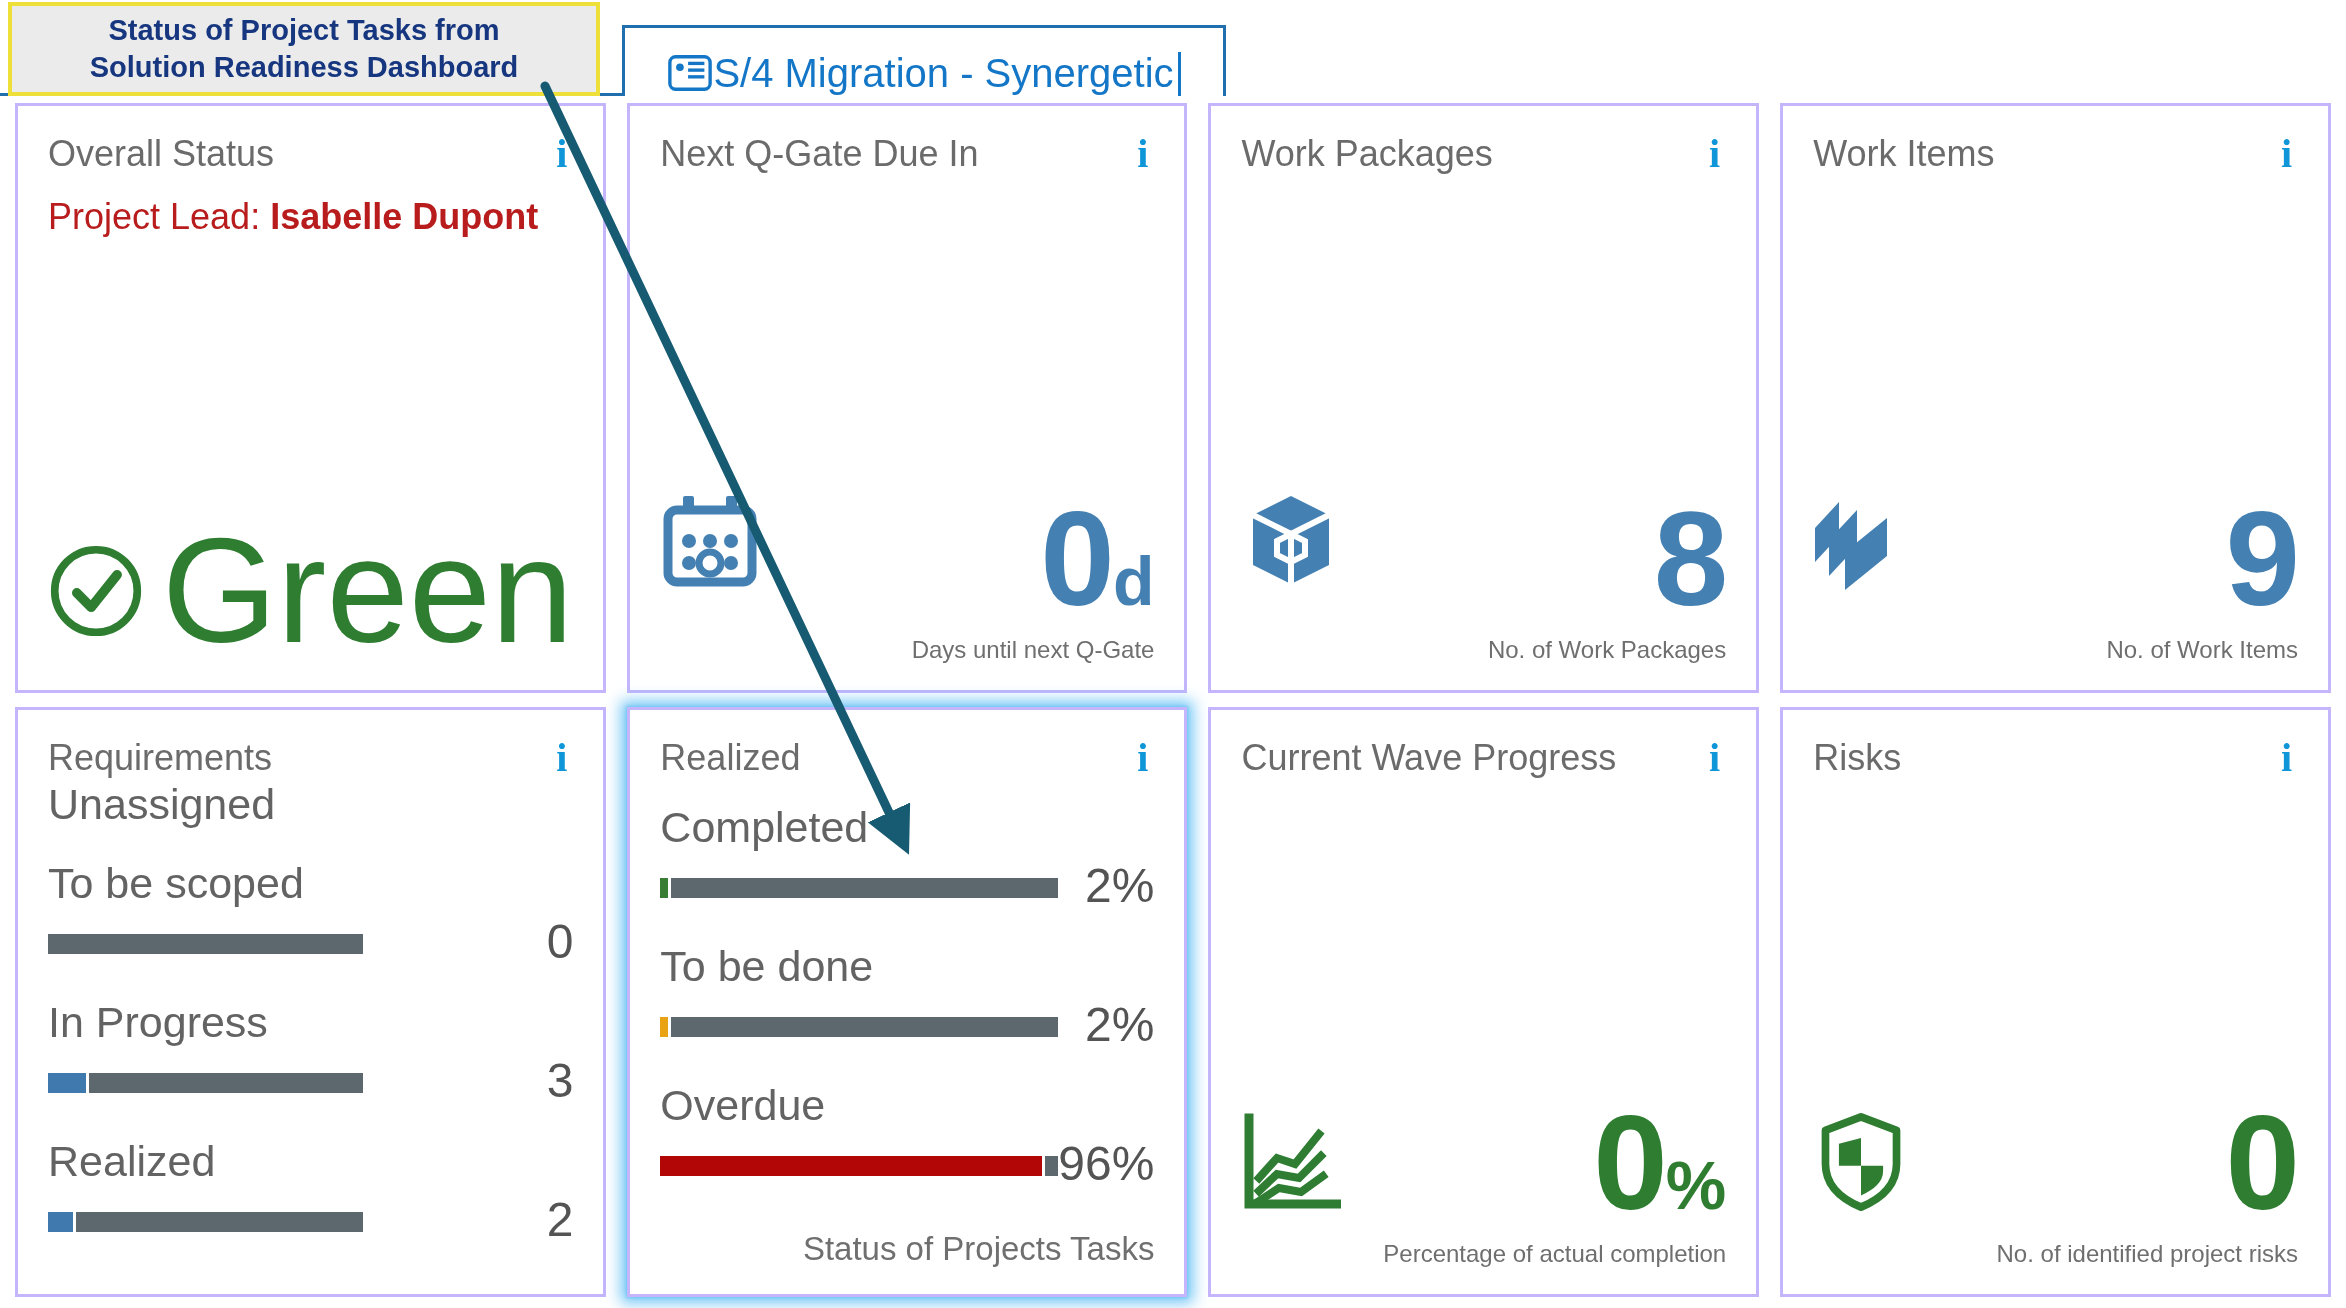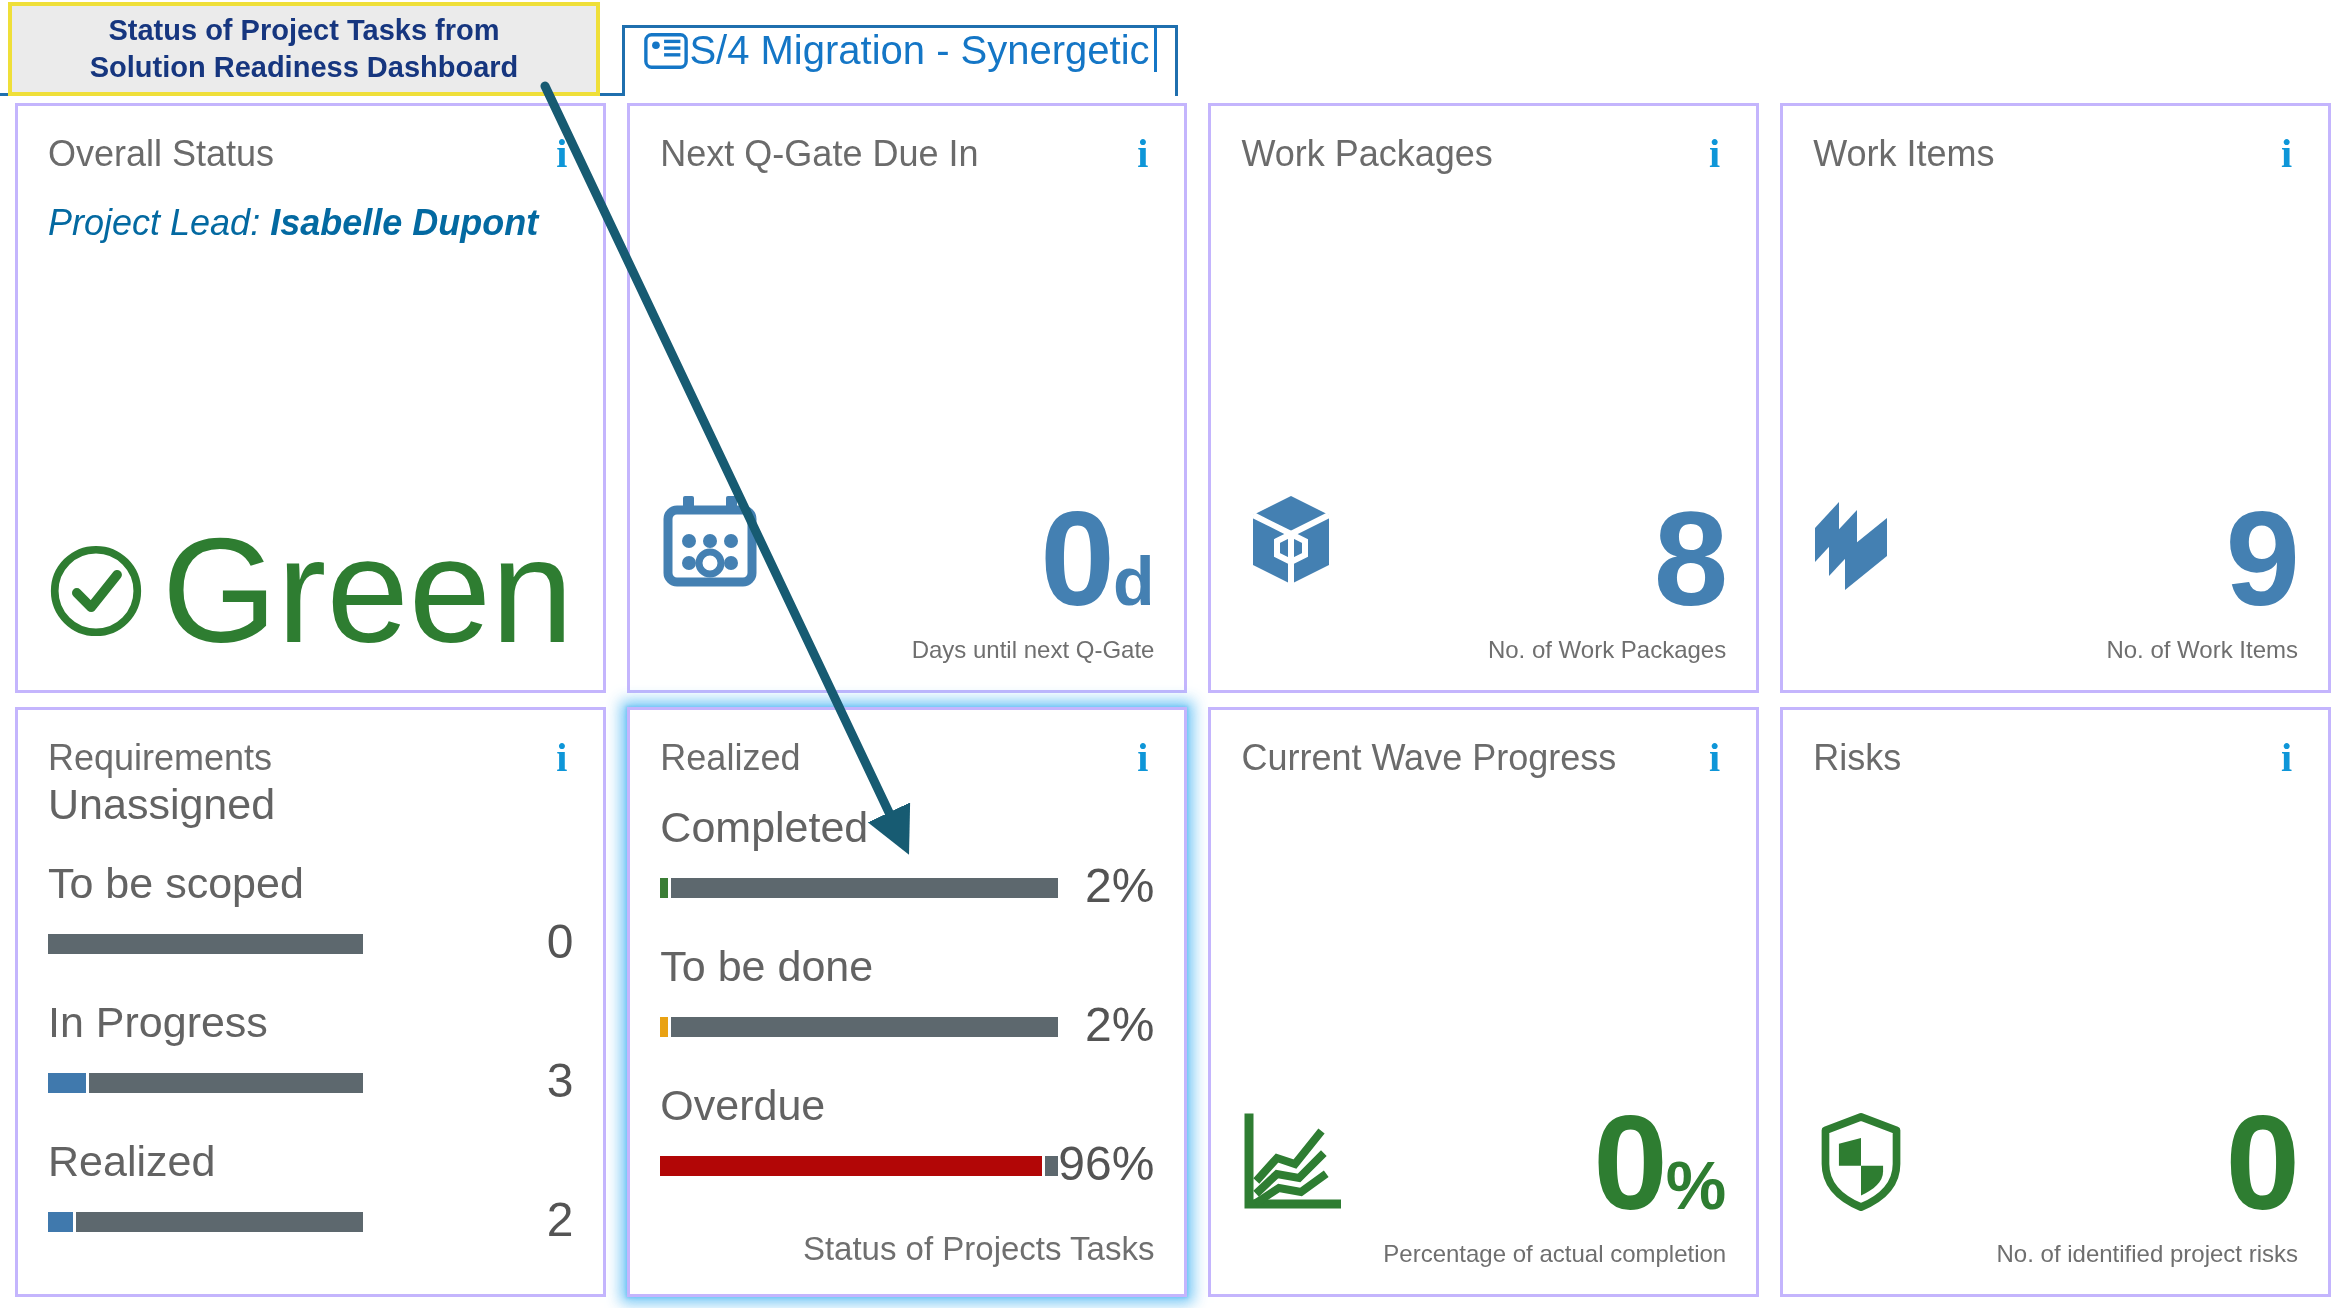--- a/index.html
+++ b/index.html
@@ -9,41 +9,41 @@
 
   
   .tabbar-baseline { position:absolute; left:0; top:93px; width:625px; height:3px; background:#1f6fae; z-index:1; }
   .annotation-box {
     position:absolute; left:8px; top:2px; width:592px; height:94px; z-index:5;
     background:#ebebeb; border:4px solid #efdf39;
     display:flex; flex-direction:column; justify-content:center; align-items:center;
     color:#16367f; font-weight:bold; font-size:29px; line-height:1.28; text-align:center;
   }
   .tab {
-    position:absolute; left:622px; top:25px; width:556px; height:71px; z-index:2;
+    position:absolute; left:622px; top:25px; width:604px; height:71px; z-index:2;
     border:3px solid #1f6fae; border-bottom:none; background:#fff;
-    display:flex; align-items:flex-start; justify-content:center; 
+    display:flex; align-items:flex-end; justify-content:center; 
     color:#1476c6; font-size:40px;
   }
   .tab .caret { display:inline-block; width:3px; height:44px; background:#1476c6; margin-left:4px; }
   .tab svg { display:block; }
 
   
   .tiles { position:absolute; left:15px; top:103px; width:2316px; z-index:2;
     display:grid; grid-template-columns:repeat(4, 1fr); gap:14px 21px; }
   .tile { height:590px; background:#fff; border:3px solid #c4b5fd; padding:26px 30px 26px 30px;
     display:flex; flex-direction:column; position:relative; }
   .tile.selected { box-shadow:0 0 14px 6px rgba(100,192,244,0.9), 0 0 3px 1px rgba(140,205,245,0.9); }
 
   .tile-head { display:flex; justify-content:space-between; align-items:flex-start; }
   .tile-title { color:#6b6b6b; font-size:36px; line-height:1.2; }
   .info-i { font-family:"Liberation Serif", serif; font-weight:bold; font-size:40px; line-height:1;
     color:#0e96d8; padding:2px 6px; cursor:pointer; }
 
-  .subtitle { margin-top:26px; color:#0369a1; font-size:36px;font-style:italic; }
+  .subtitle { margin-top:20px; color:#b91c1c; font-size:36px; }
   .subtitle .lead-name { font-weight:bold; margin-left:10px; }
 
   .spacer { flex:1 1 auto; }
 
   
   .kpi-row { margin-top:auto; display:flex; align-items:flex-end; justify-content:space-between;font-weight:bold; }
   .kpi-icon { line-height:0; margin-bottom:22px; }
   .kpi-icon.low { margin-bottom:6px; }
   .kpi-number { font-size:134px; line-height:0.82; color:#4480b2; letter-spacing:-2px; white-space:nowrap; }
   .kpi-number .unit { font-size:68px; letter-spacing:0; }

